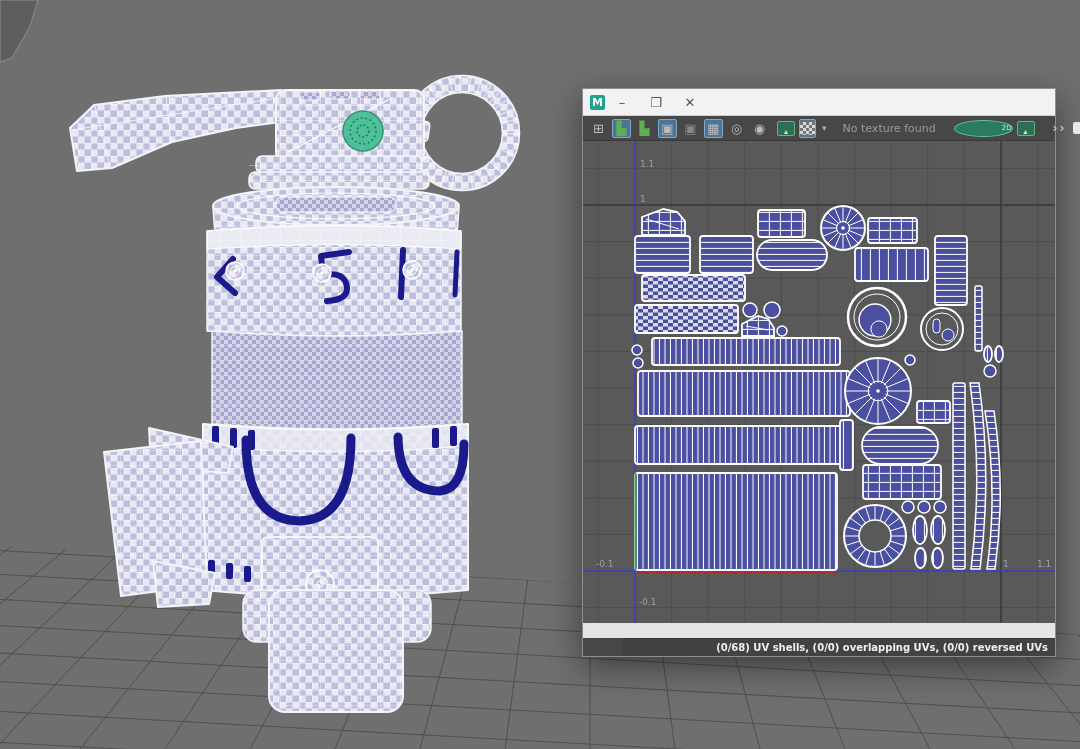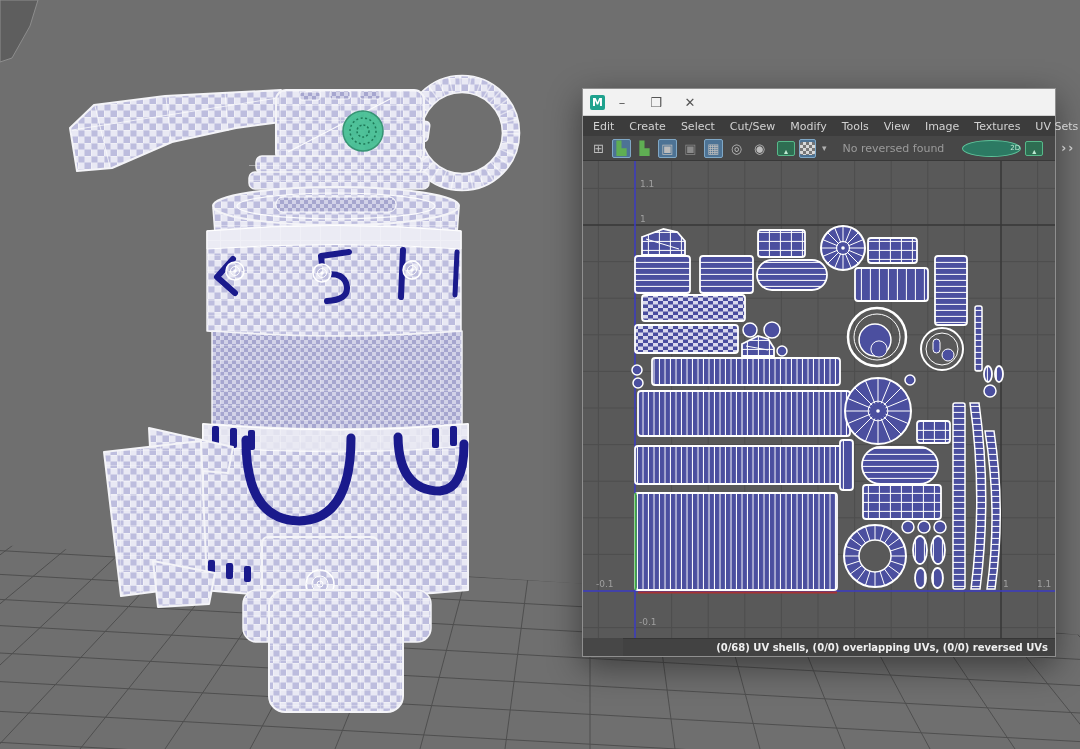--- a/index.html
+++ b/index.html
@@ -37,21 +37,21 @@
   .chipwrap{width:21px;height:19px;display:flex;align-items:center;justify-content:center;border-radius:2px;box-sizing:border-box;}
   .chipwrap.act{background:#4d7395;border:1px solid #80a8c6;}
   .dd{color:#b0b0b0;font-size:9px;margin:0 2px;}
   .notex{color:#9b9b9b;font-size:11px;margin:0 10px;white-space:nowrap;}
   .tealcircle{width:15px;height:15px;border-radius:50%;background:#2c7a63;border:1px solid #5fc39b;
     color:#bfe8d2;font-size:7px;display:flex;align-items:center;justify-content:center;padding-left:47px;}
   .slider{width:62px;height:14px;position:relative;margin:0 4px;}
   .slider .track{position:absolute;left:0;right:0;top:6px;height:2px;background:#2e2e2e;}
   .slider .thumb{position:absolute;left:30px;top:1px;width:8px;height:12px;background:#e8e8e8;border-radius:2px;}
   .expand{color:#c7c7c7;font-size:12px;font-weight:bold;letter-spacing:2px;margin-left:2px;}
-  .canvas{position:relative;flex:1 1 auto;background:#a3a3a3;overflow:hidden;}
+  .canvas{position:relative;flex:1 1 auto;background:#e5e5e5;overflow:hidden;}
   .statusbar{height:17px;background:#424242;border-top:1px solid #363636;display:flex;
     align-items:center;justify-content:flex-end;padding:0 7px;flex:0 0 auto;margin-left:40px;}
   .status-text{color:#efefef;font-size:10px;font-weight:bold;white-space:nowrap;}
 </style>
 </head>
 <body>
 
 <div class="stage">
 
   <svg id="viewport-svg" width="1080" height="749" viewBox="0 0 1080 749">
@@ -226,53 +226,41 @@
   </svg>
 
   <div class="uv-window">
     <div class="titlebar">
       <div class="maya-badge">M</div>
       <div class="winbtn">–</div>
       <div class="winbtn">❒</div>
       <div class="winbtn">✕</div>
     </div>
 
-    <div class="menubar" id="menubar">
-        <span class="mi">Edit</span>
-        <span class="mi">Create</span>
-        <span class="mi">Select</span>
-        <span class="mi">Cut/Sew</span>
-        <span class="mi">Modify</span>
-        <span class="mi">Tools</span>
-        <span class="mi">View</span>
-        <span class="mi">Image</span>
-        <span class="mi">Textures</span>
-        <span class="mi">UV Sets</span>
-      </div>
 
     <div class="toolbar">
       <span id="left-icons" style="display:flex;gap:4px;align-items:center;">
           <span class="tbicon">⊞</span>
           <span class="tbicon act green">▙</span>
           <span class="tbicon green">▙</span>
           <span class="tbicon act">▣</span>
           <span class="tbicon dim">▣</span>
           <span class="tbicon act">▦</span>
           <span class="tbicon">◎</span>
           <span class="tbicon">◉</span>
         </span>
       <span class="gap"></span>
       <span class="chipwrap">
           <span class="imgchip">▴</span>
         </span>
       <span class="chipwrap act">
           <span class="checkerchip"></span>
         </span>
       <span class="dd">▾</span>
-      <span class="notex">No reversed found</span>
+      <span class="notex">No texture found</span>
       <span style="flex:1"></span>
       <span class="tealcircle">2D</span>
       <span class="chipwrap">
           <span class="imgchip">▴</span>
         </span>
       <span class="slider">
         <span class="track"></span>
           <span class="thumb"></span>
       </span>
       <span class="expand">››</span>

